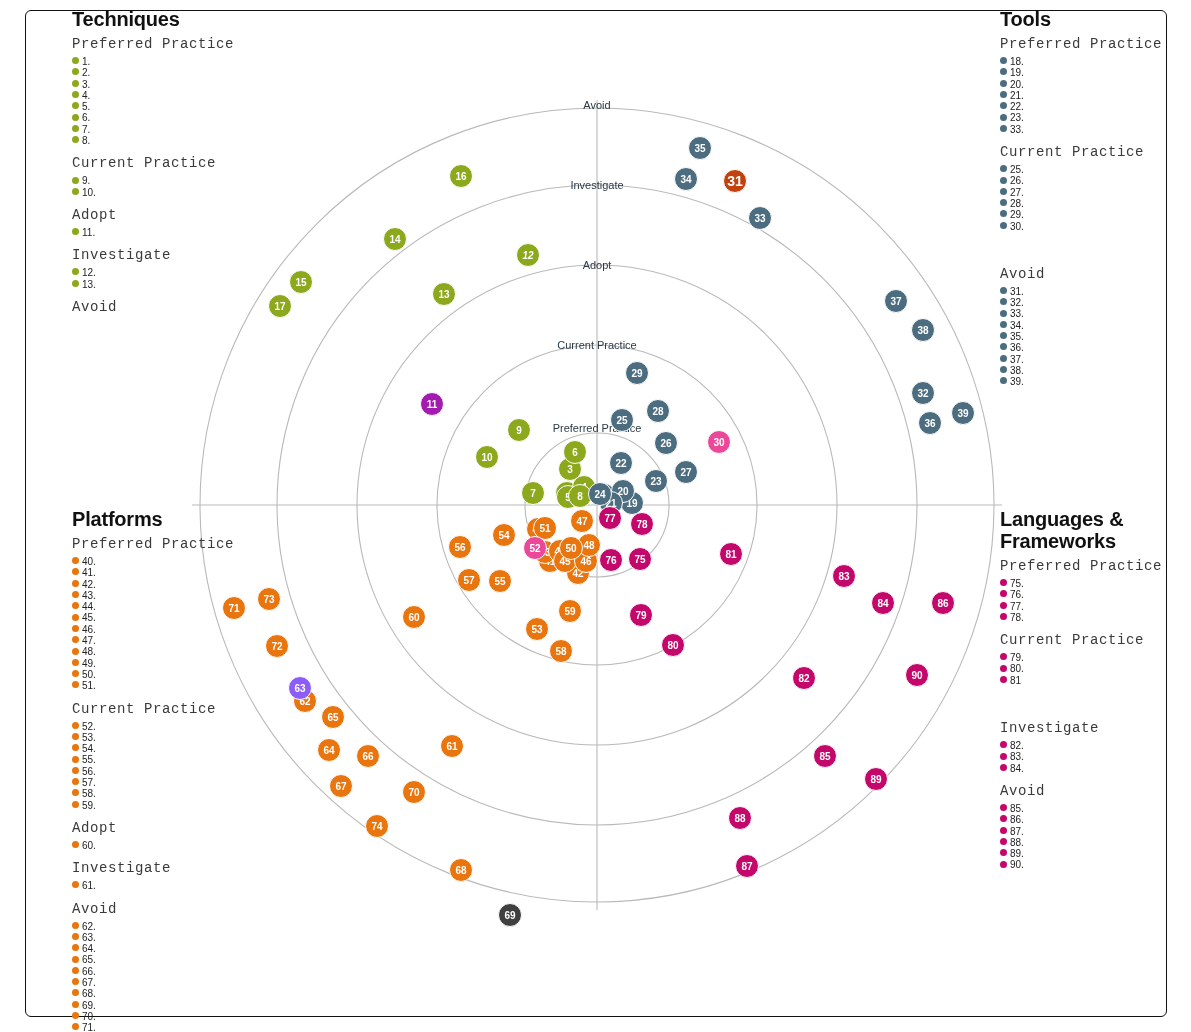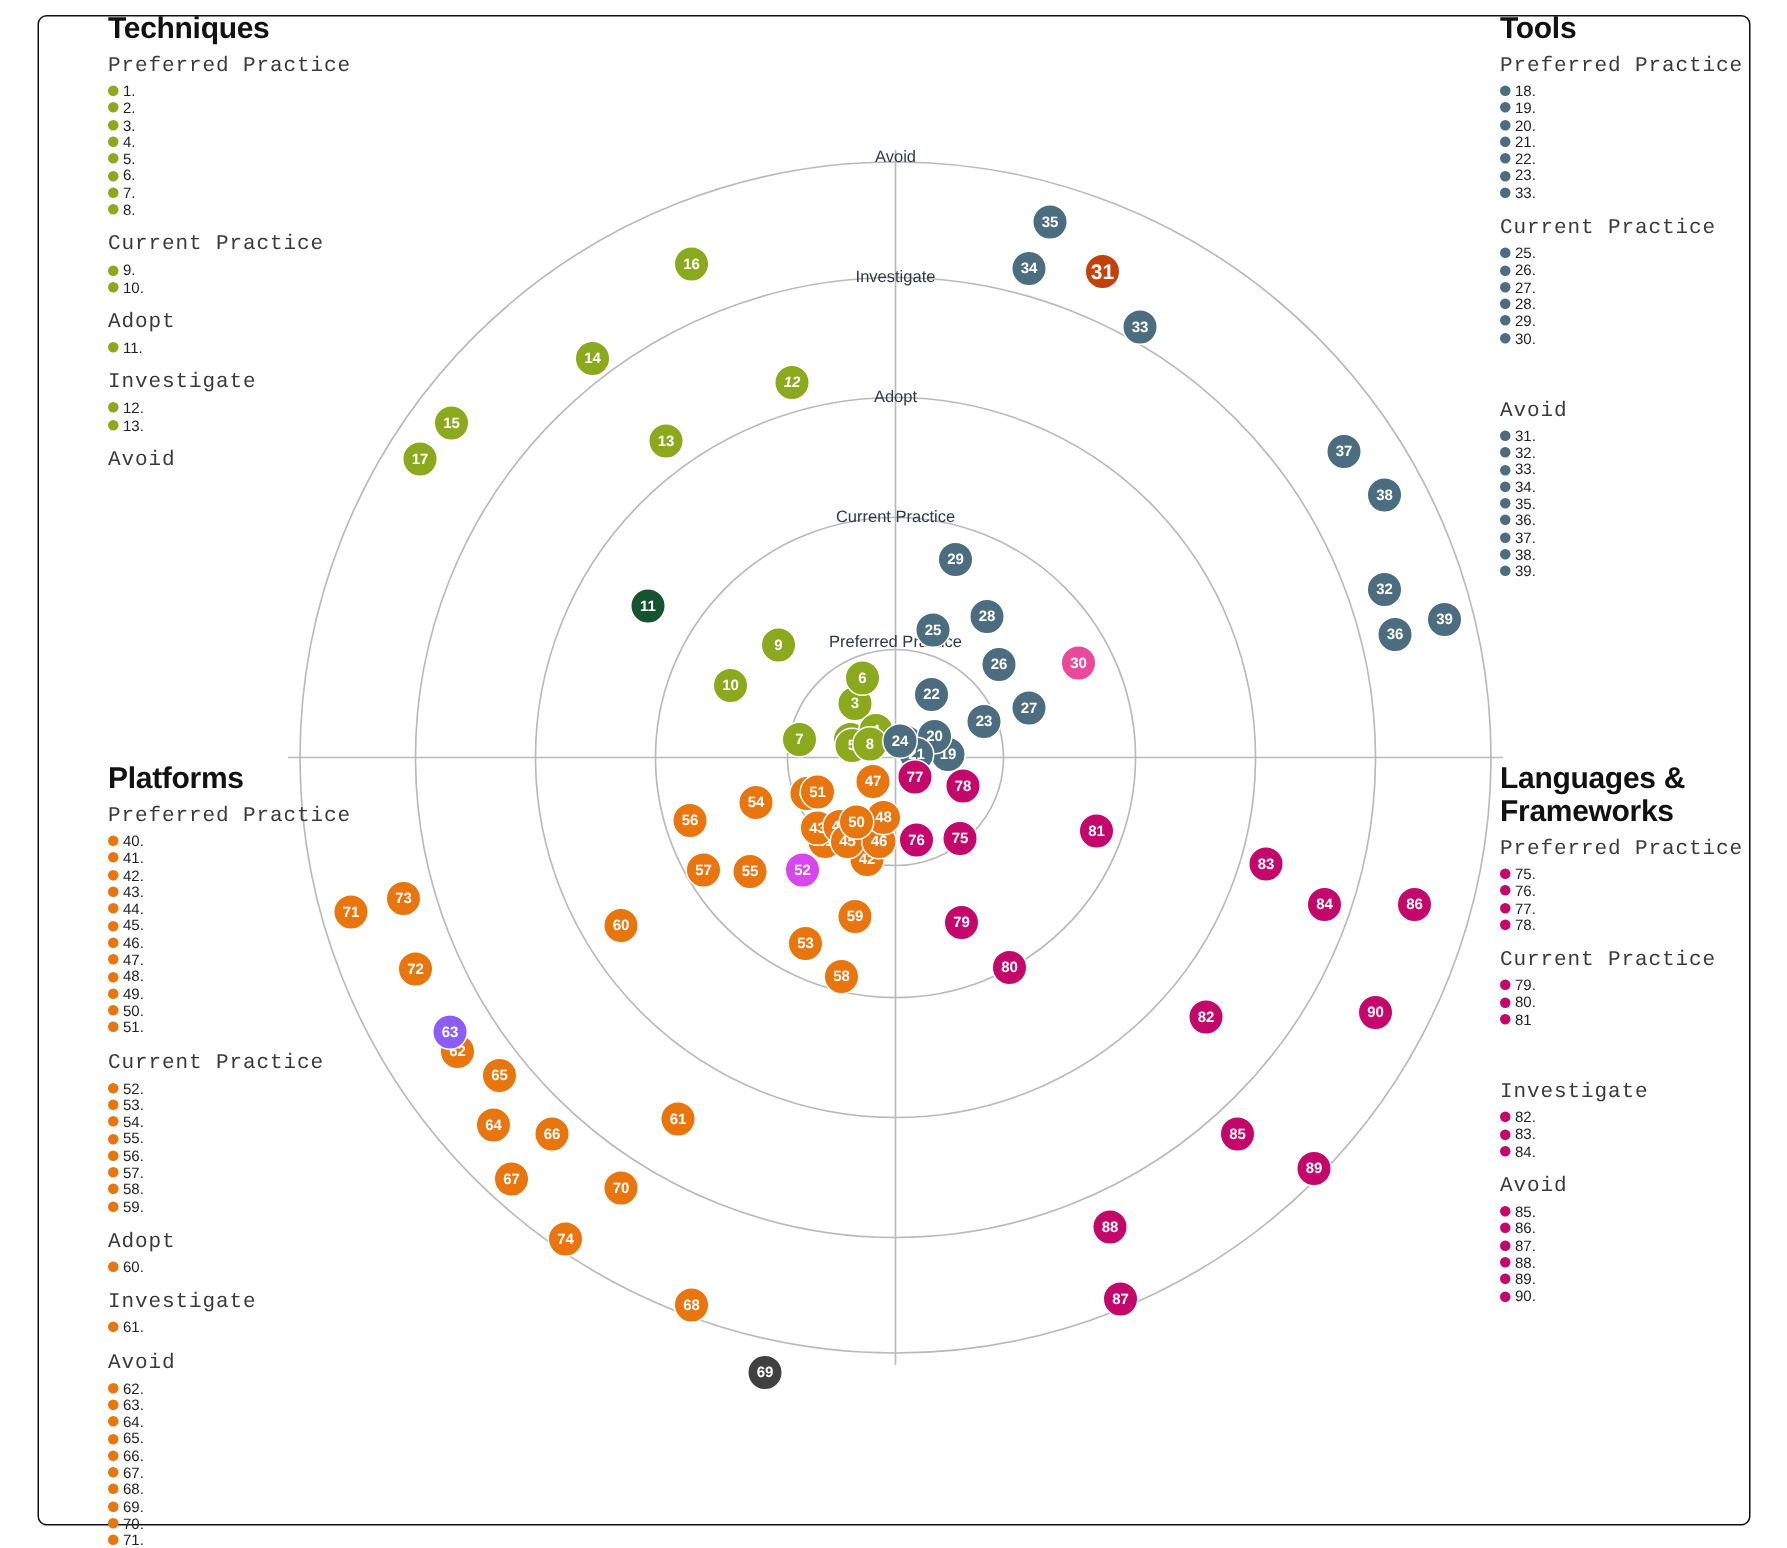--- a/index.html
+++ b/index.html
@@ -60,21 +60,21 @@
   <div id="blips">
       <div class="blip" style="width: 24px; height: 24px; left: 555px; top: 481px; background: rgb(140, 168, 28); font-size: 10px;">2</div>
       <div class="blip" style="width: 24px; height: 24px; left: 558px; top: 457px; background: rgb(140, 168, 28); font-size: 10px;">3</div>
       <div class="blip" style="width: 24px; height: 24px; left: 572px; top: 475px; background: rgb(140, 168, 28); font-size: 10px;">4</div>
       <div class="blip" style="width: 24px; height: 24px; left: 556px; top: 485px; background: rgb(140, 168, 28); font-size: 10px;">5</div>
       <div class="blip" style="width: 24px; height: 24px; left: 563px; top: 440px; background: rgb(140, 168, 28); font-size: 10px;">6</div>
       <div class="blip" style="width: 24px; height: 24px; left: 521px; top: 481px; background: rgb(140, 168, 28); font-size: 10px;">7</div>
       <div class="blip" style="width: 24px; height: 24px; left: 568px; top: 484px; background: rgb(140, 168, 28); font-size: 10px;">8</div>
       <div class="blip" style="width: 24px; height: 24px; left: 507px; top: 418px; background: rgb(140, 168, 28); font-size: 10px;">9</div>
       <div class="blip" style="width: 24px; height: 24px; left: 475px; top: 445px; background: rgb(140, 168, 28); font-size: 10px;">10</div>
-      <div class="blip" style="width: 24px; height: 24px; left: 420px; top: 392px; background: #14532d; font-size: 10px;">11</div>
+      <div class="blip" style="width: 24px; height: 24px; left: 420px; top: 392px; background: #a21caf; font-size: 10px;">11</div>
       <div class="blip" style="width: 24px; height: 24px; left: 516px; top: 243px; background: rgb(140, 168, 28); font-size: 10px; font-style: italic;">12</div>
       <div class="blip" style="width: 24px; height: 24px; left: 432px; top: 282px; background: rgb(140, 168, 28); font-size: 10px;">13</div>
       <div class="blip" style="width: 24px; height: 24px; left: 383px; top: 227px; background: rgb(140, 168, 28); font-size: 10px;">14</div>
       <div class="blip" style="width: 24px; height: 24px; left: 289px; top: 270px; background: rgb(140, 168, 28); font-size: 10px;">15</div>
       <div class="blip" style="width: 24px; height: 24px; left: 449px; top: 164px; background: rgb(140, 168, 28); font-size: 10px;">16</div>
       <div class="blip" style="width: 24px; height: 24px; left: 268px; top: 294px; background: rgb(140, 168, 28); font-size: 10px;">17</div>
       <div class="blip" style="width: 24px; height: 24px; left: 592px; top: 483px; background: rgb(76, 108, 128); font-size: 10px;">18</div>
       <div class="blip" style="width: 24px; height: 24px; left: 620px; top: 491px; background: rgb(76, 108, 128); font-size: 10px;">19</div>
       <div class="blip" style="width: 24px; height: 24px; left: 611px; top: 479px; background: rgb(76, 108, 128); font-size: 10px;">20</div>
       <div class="blip" style="width: 24px; height: 24px; left: 599px; top: 491px; background: rgb(76, 108, 128); font-size: 10px;">21</div>
@@ -100,21 +100,21 @@
       <div class="blip" style="width: 24px; height: 24px; left: 566px; top: 561px; background: rgb(232, 117, 13); font-size: 10px;">42</div>
       <div class="blip" style="width: 24px; height: 24px; left: 533px; top: 540px; background: rgb(232, 117, 13); font-size: 10px;">43</div>
       <div class="blip" style="width: 24px; height: 24px; left: 548px; top: 539px; background: rgb(232, 117, 13); font-size: 10px;">44</div>
       <div class="blip" style="width: 24px; height: 24px; left: 553px; top: 549px; background: rgb(232, 117, 13); font-size: 10px;">45</div>
       <div class="blip" style="width: 24px; height: 24px; left: 574px; top: 549px; background: rgb(232, 117, 13); font-size: 10px;">46</div>
       <div class="blip" style="width: 24px; height: 24px; left: 570px; top: 509px; background: rgb(232, 117, 13); font-size: 10px;">47</div>
       <div class="blip" style="width: 24px; height: 24px; left: 577px; top: 533px; background: rgb(232, 117, 13); font-size: 10px;">48</div>
       <div class="blip" style="width: 24px; height: 24px; left: 526px; top: 517px; background: rgb(232, 117, 13); font-size: 10px;">49</div>
       <div class="blip" style="width: 24px; height: 24px; left: 559px; top: 536px; background: rgb(232, 117, 13); font-size: 10px;">50</div>
       <div class="blip" style="width: 24px; height: 24px; left: 533px; top: 516px; background: rgb(232, 117, 13); font-size: 10px;">51</div>
-      <div class="blip" style="width: 24px; height: 24px; left: 523px; top: 568px; background: #d946ef; font-size: 10px; text-align: right;">52</div>
+      <div class="blip" style="width: 24px; height: 24px; left: 523px; top: 536px; background: #ec4899; font-size: 10px; text-align: right;">52</div>
       <div class="blip" style="width: 24px; height: 24px; left: 525px; top: 617px; background: rgb(232, 117, 13); font-size: 10px;">53</div>
       <div class="blip" style="width: 24px; height: 24px; left: 492px; top: 523px; background: rgb(232, 117, 13); font-size: 10px;">54</div>
       <div class="blip" style="width: 24px; height: 24px; left: 488px; top: 569px; background: rgb(232, 117, 13); font-size: 10px;">55</div>
       <div class="blip" style="width: 24px; height: 24px; left: 448px; top: 535px; background: rgb(232, 117, 13); font-size: 10px;">56</div>
       <div class="blip" style="width: 24px; height: 24px; left: 457px; top: 568px; background: rgb(232, 117, 13); font-size: 10px;">57</div>
       <div class="blip" style="width: 24px; height: 24px; left: 549px; top: 639px; background: rgb(232, 117, 13); font-size: 10px;">58</div>
       <div class="blip" style="width: 24px; height: 24px; left: 558px; top: 599px; background: rgb(232, 117, 13); font-size: 10px;">59</div>
       <div class="blip" style="width: 24px; height: 24px; left: 402px; top: 605px; background: rgb(232, 117, 13); font-size: 10px;">60</div>
       <div class="blip" style="width: 24px; height: 24px; left: 440px; top: 734px; background: rgb(232, 117, 13); font-size: 10px;">61</div>
       <div class="blip" style="width: 24px; height: 24px; left: 293px; top: 689px; background: rgb(232, 117, 13); font-size: 10px;">62</div>

